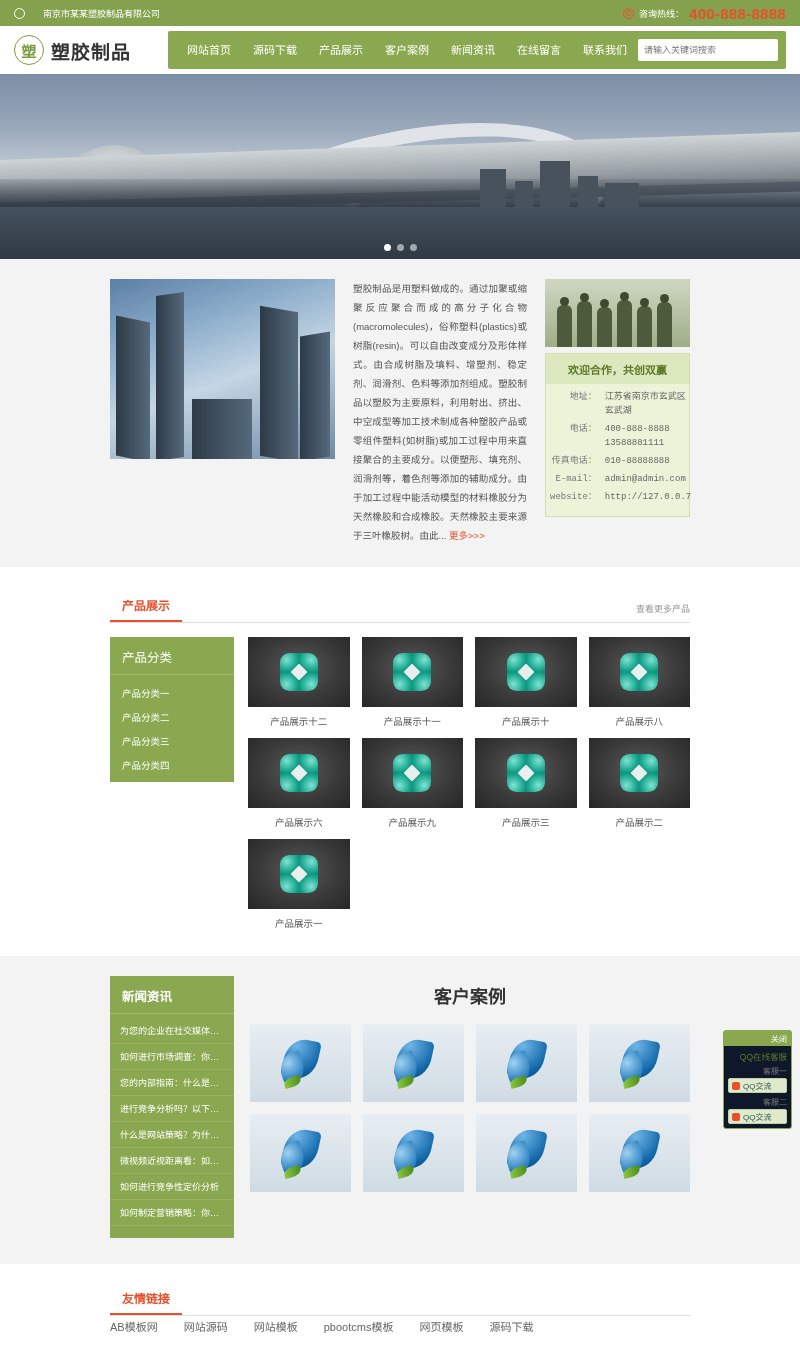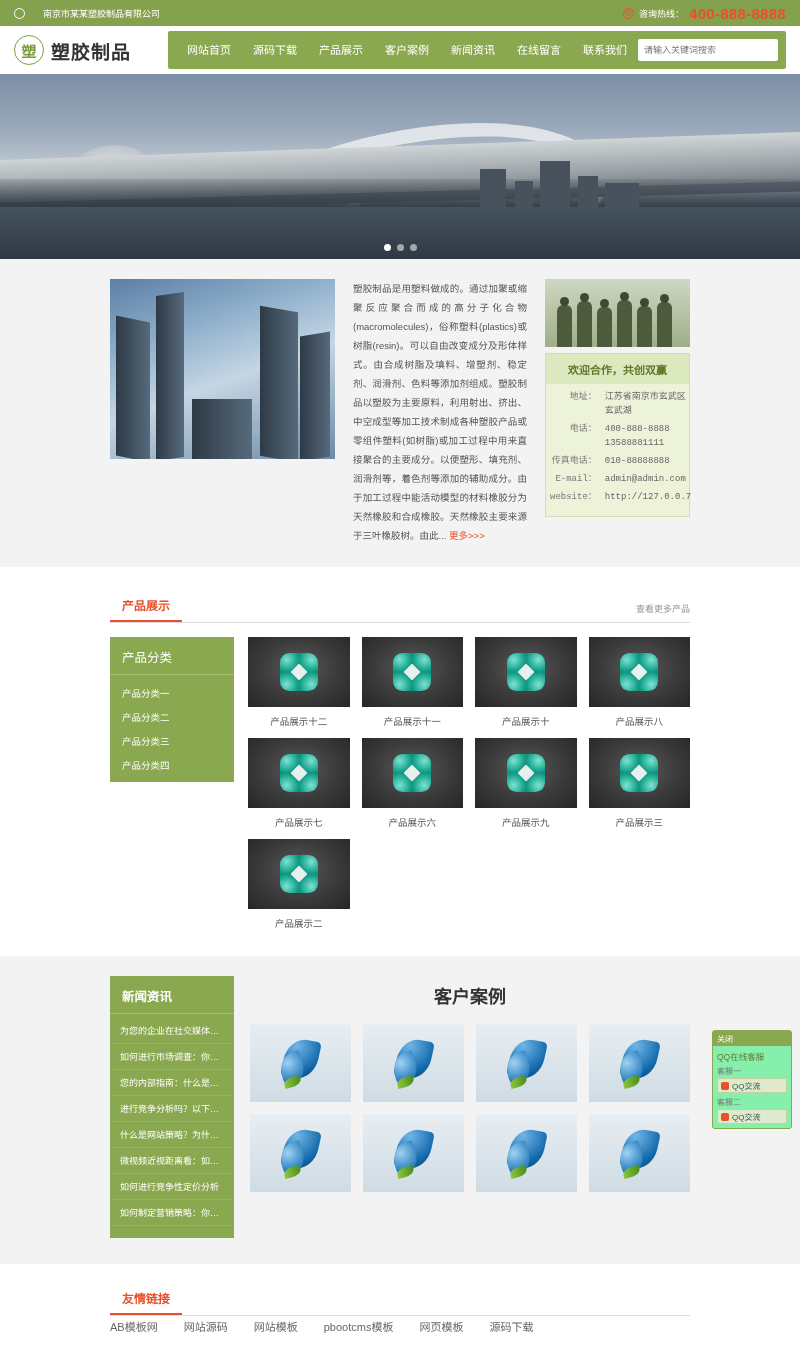--- a/index.html
+++ b/index.html
@@ -94,21 +94,21 @@
   .bird{width:46px;height:52px;position:relative;}
   .bird .w1{position:absolute;left:6px;top:2px;width:34px;height:40px;background:radial-gradient(circle at 30% 20%,#6fb6e8,#1167a8 65%,#0b3f6d);border-radius:60% 12% 60% 12%;transform:rotate(12deg);}
   .bird .w2{position:absolute;left:2px;top:16px;width:24px;height:30px;background:radial-gradient(circle at 40% 30%,#9fd2f2,#2a7fc0 70%);border-radius:70% 10% 60% 20%;transform:rotate(-18deg);}
   .bird .lf{position:absolute;left:6px;bottom:2px;width:17px;height:10px;background:linear-gradient(90deg,#8cc63f,#4c8c1f);border-radius:60% 0 60% 0;transform:rotate(-14deg);}
 
   
   .links{padding:18px 0 22px;}
   .link-row{width:580px;margin:2px auto 0;font-size:11px;color:#666;display:flex;gap:26px;flex-wrap:wrap;}
 
   
-  .qqbox{position:absolute;right:8px;top:1030px;width:80px;background:#86efac;border:1px solid #8aa84f;border-radius:3px;font-size:8px;}
+  .qqbox{position:absolute;right:8px;top:1030px;width:69px;background:#0f172a;border:1px solid #8aa84f;border-radius:3px;font-size:8px;text-align:right;}
   .qqbox .hd{background:#8aa84f;color:#fff;padding:2px 4px;font-size:8px;}
   .qqbox .bd{padding:4px;}
   .qqbox .ttl{color:#5f7a2b;font-size:8.5px;margin-bottom:3px;}
   .qqbox .lbl{color:#777;margin:3px 0 2px;}
   .qqbox .btn{display:flex;align-items:center;gap:3px;background:#dfe9cb;border:1px solid #c2d2a1;border-radius:2px;padding:1px 3px;color:#355;font-size:8px;}
   .qqbox .btn .pi{width:8px;height:8px;border-radius:2px;background:#e8502c;}
 </style>
 </head>
 <body>
 
@@ -293,32 +293,20 @@
         <div class="card">
             <div class="thumb">
               <div class="dia">
                 <i></i>
                 <i></i>
                 <i></i>
                 <i></i>
                 <div class="c"></div>
               </div>
             </div>
-            <div class="cap">产品展示七</div>
-          </div>
-        <div class="card">
-            <div class="thumb">
-              <div class="dia">
-                <i></i>
-                <i></i>
-                <i></i>
-                <i></i>
-                <div class="c"></div>
-              </div>
-            </div>
             <div class="cap">产品展示六</div>
           </div>
         <div class="card">
             <div class="thumb">
               <div class="dia">
                 <i></i>
                 <i></i>
                 <i></i>
                 <i></i>
                 <div class="c"></div>
@@ -342,20 +330,32 @@
             <div class="thumb">
               <div class="dia">
                 <i></i>
                 <i></i>
                 <i></i>
                 <i></i>
                 <div class="c"></div>
               </div>
             </div>
             <div class="cap">产品展示二</div>
+          </div>
+        <div class="card">
+            <div class="thumb">
+              <div class="dia">
+                <i></i>
+                <i></i>
+                <i></i>
+                <i></i>
+                <div class="c"></div>
+              </div>
+            </div>
+            <div class="cap">产品展示一</div>
           </div>
       </div>
     </div>
   </div>
 
   <div class="newscase">
     <div class="nc-inner">
       <div class="news">
         <h3>新闻资讯</h3>
         <a href="#">为您的企业在社交媒体上发布...</a>

